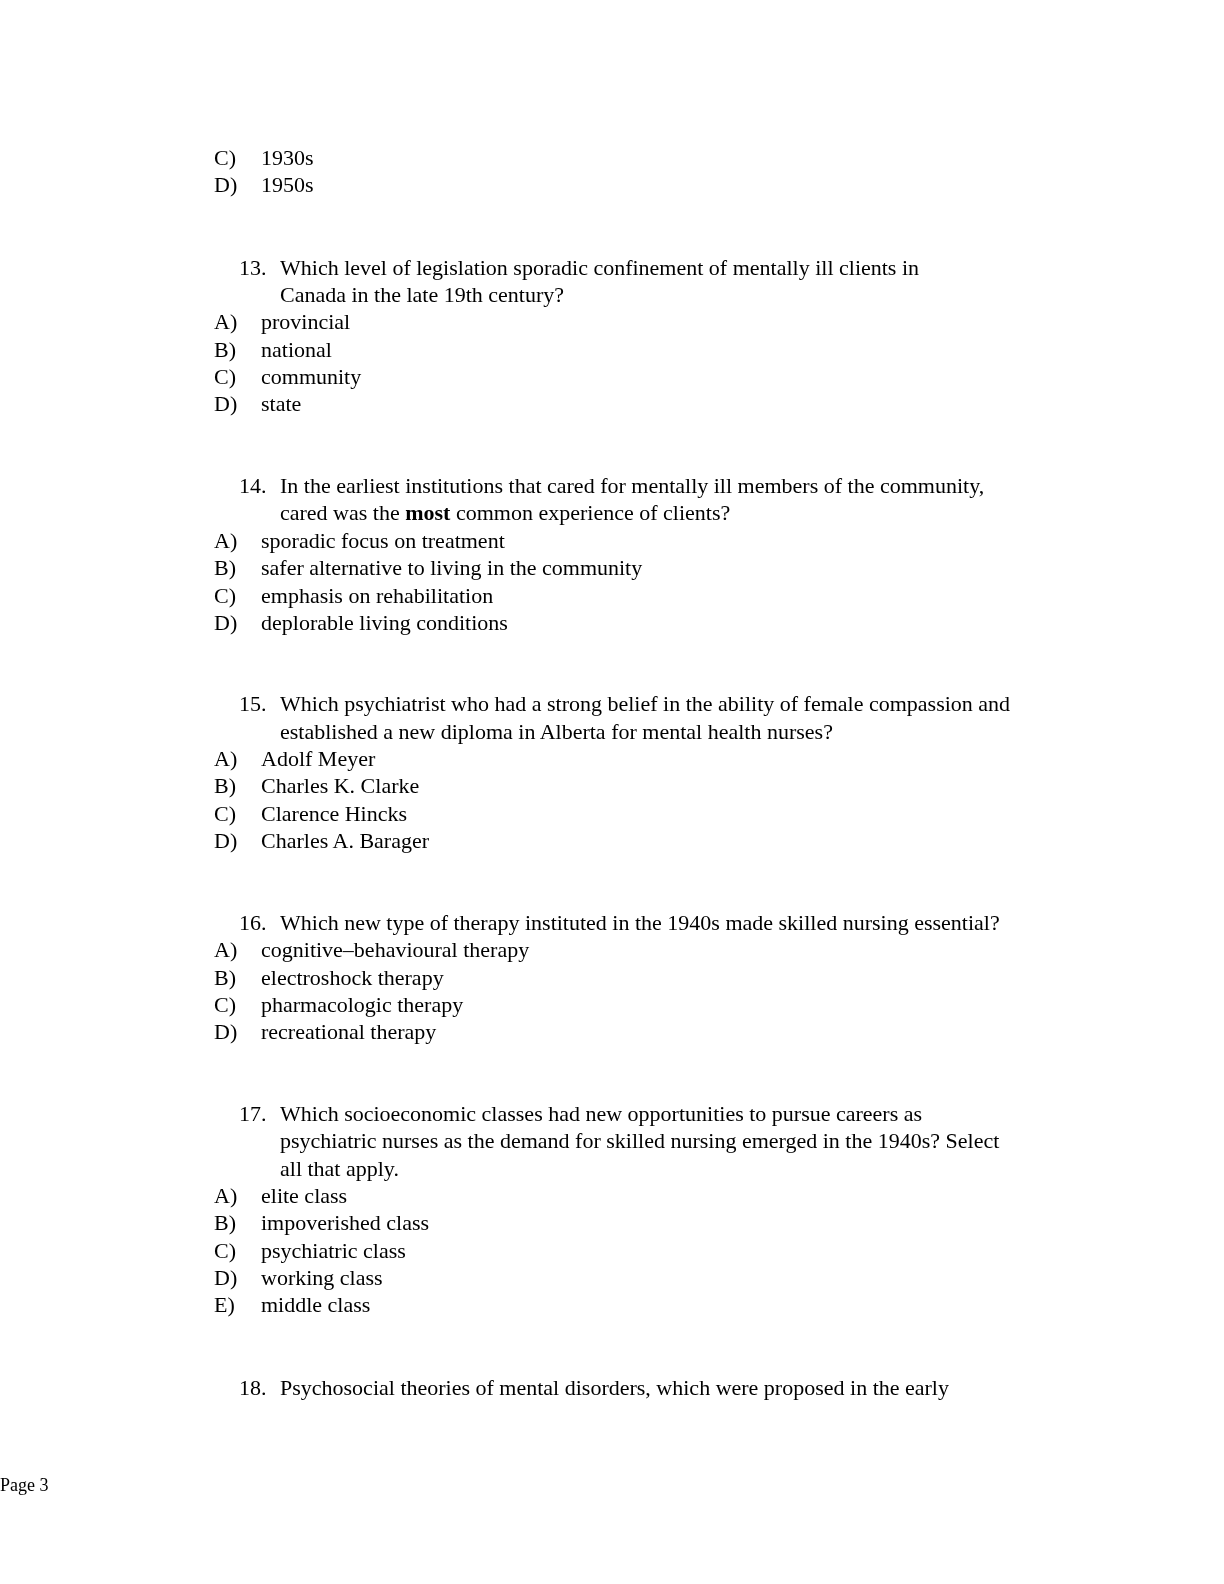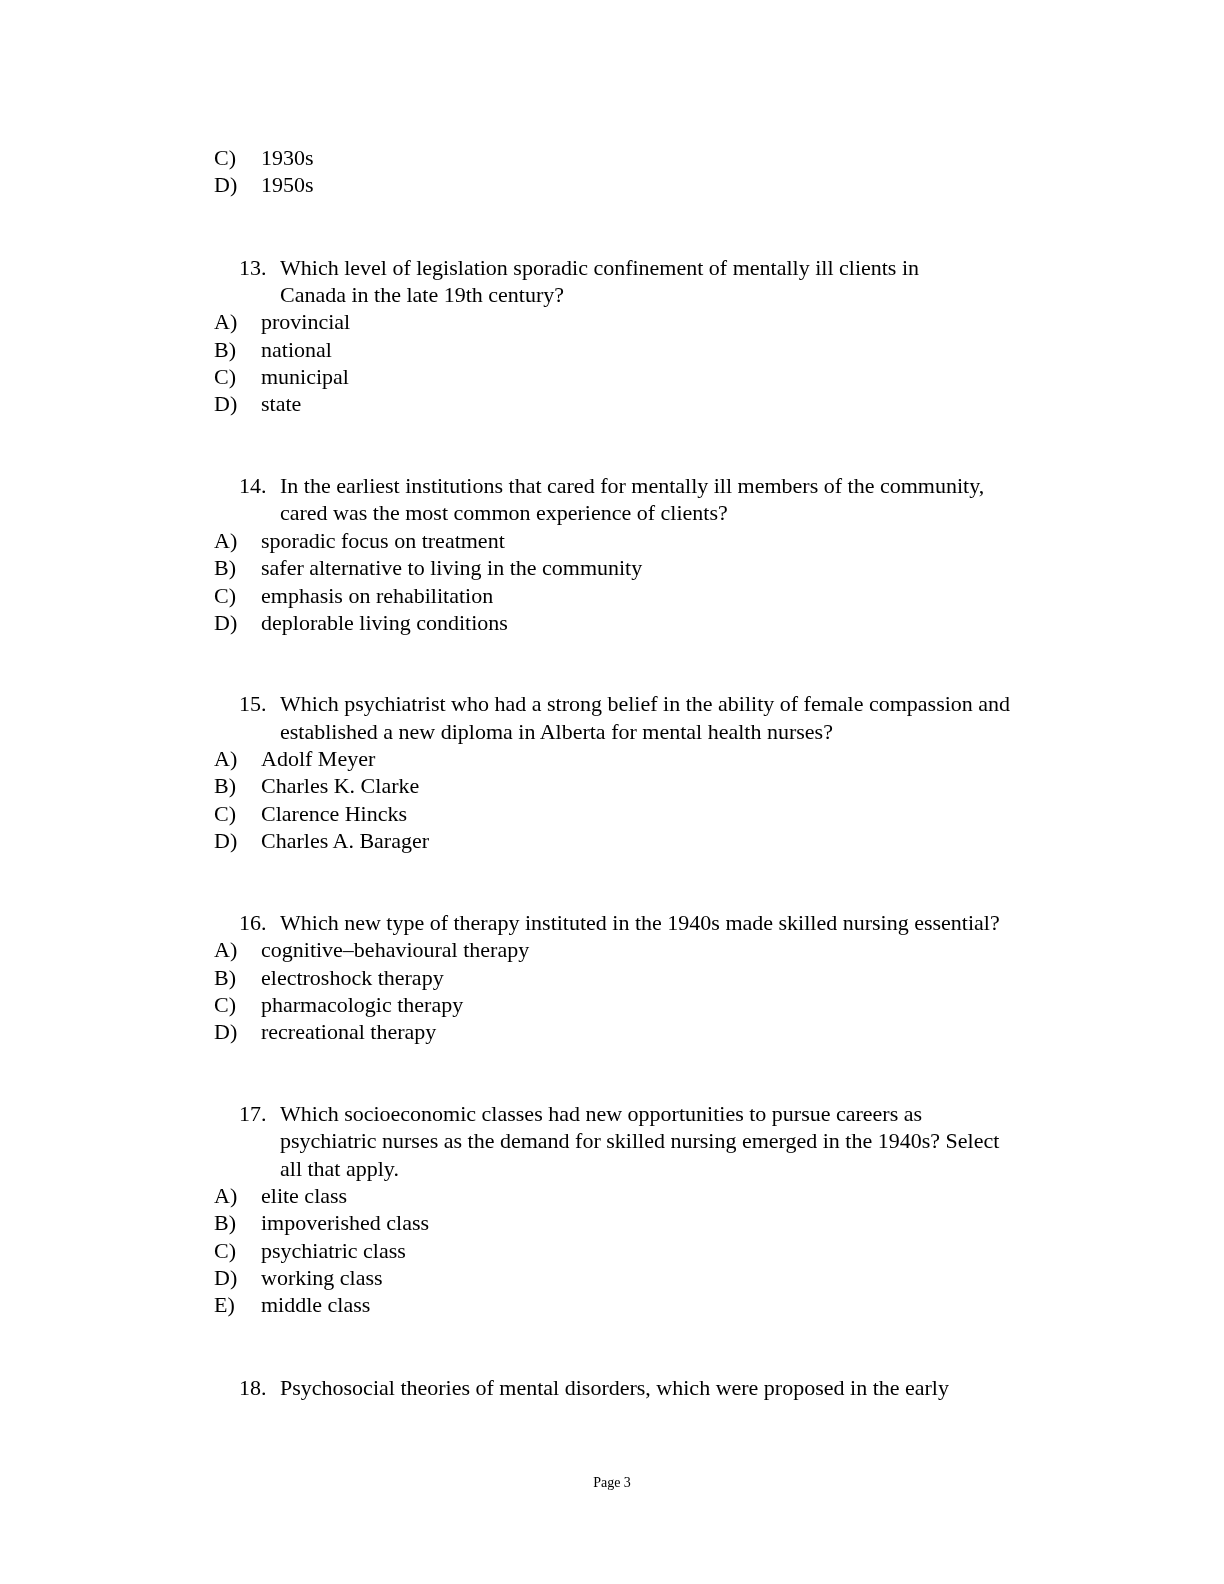--- a/index.html
+++ b/index.html
@@ -7,22 +7,22 @@
     width: 1224px; height: 1584px; position: relative; overflow: hidden;
     font-family: "Liberation Serif", "DejaVu Serif", serif;
     color: #000000;
     font-size: 22px;
   }
   .line { position: absolute; white-space: nowrap; line-height: 27px; }
   .letter { position: absolute; left: 214px; }
   .opt-text { position: absolute; left: 261px; text-align: right; }
   .qnum { position: absolute; left: 239px; }
   .qtext { position: absolute; left: 280px; }
-  b { font-weight: normal; }
-  .footer { position: absolute; left: 0; width: 1224px; text-align: center; font-size: 14px; }
+  b { font-weight: bold; }
+  .footer { position: absolute; left: 0; width: 1224px; text-align: left; font-size: 18px; }
 </style>
 </head>
 <body>
 
 <div class="line" style="top:144px;">
   <span class="letter">C)</span>
   <span class="opt-text">1930s</span>
 </div>
 <div class="line" style="top:171px;">
   <span class="letter">D)</span>
@@ -40,21 +40,21 @@
   <div class="line" style="top:308px;">
     <span class="letter">A)</span>
     <span class="opt-text">provincial</span>
   </div>
   <div class="line" style="top:336px;">
     <span class="letter">B)</span>
     <span class="opt-text">national</span>
   </div>
   <div class="line" style="top:363px;">
     <span class="letter">C)</span>
-    <span class="opt-text">municipal</span>
+    <span class="opt-text">community</span>
   </div>
   <div class="line" style="top:390px;">
     <span class="letter">D)</span>
     <span class="opt-text">state</span>
   </div>
 </div>
 
 <div>
   <div class="line" style="top:472px;">
     <span class="qnum">14.</span>

